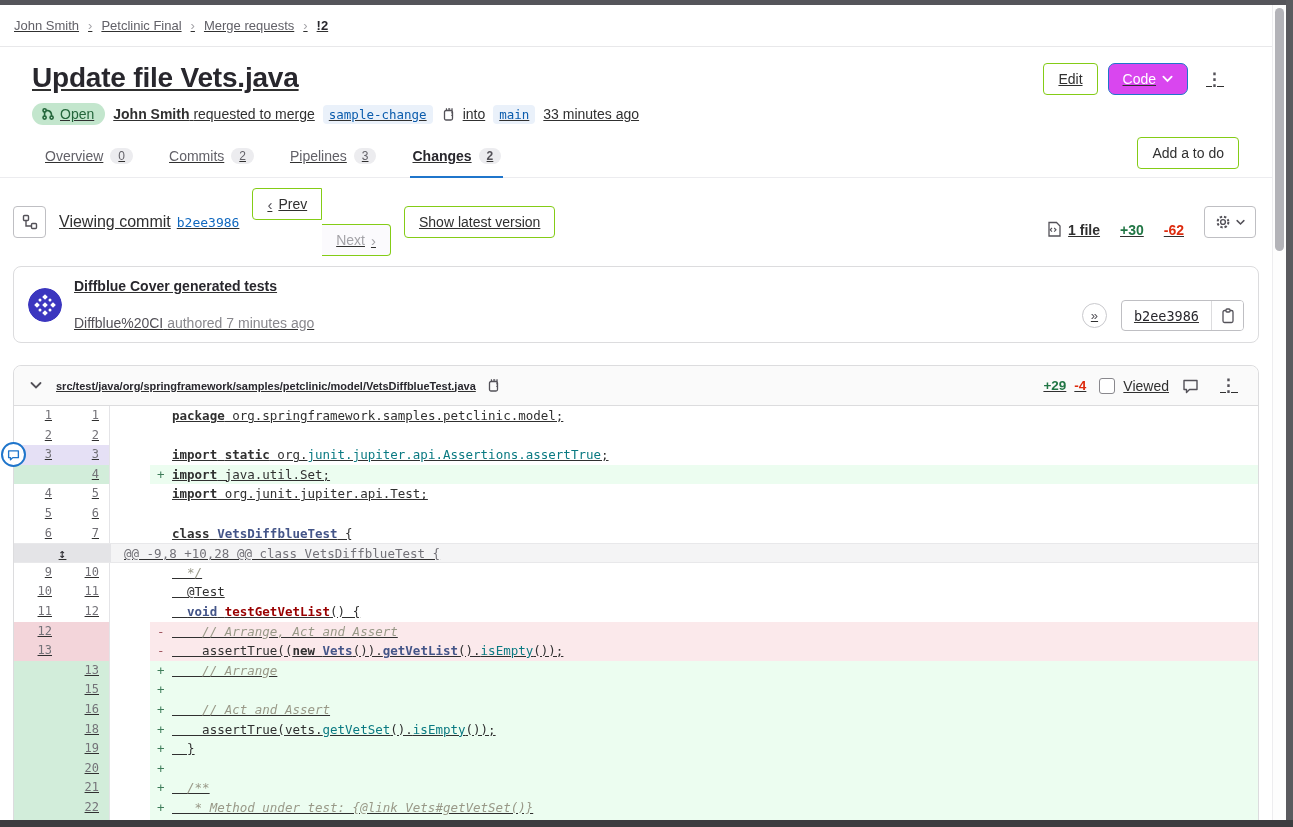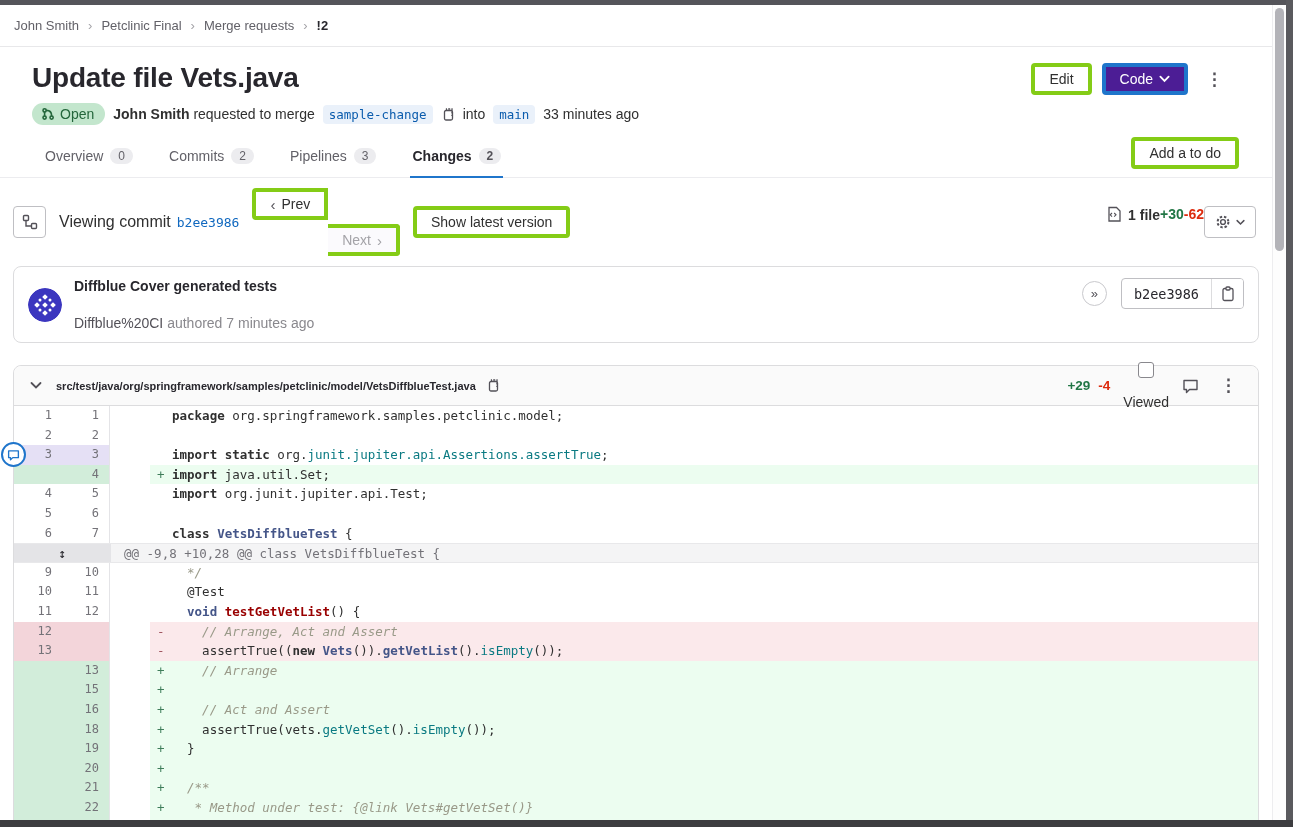--- a/index.html
+++ b/index.html
@@ -6,35 +6,35 @@
   html,body { width:1293px; height:827px; overflow:hidden; background:#fff;
     font-family:"Liberation Sans", sans-serif; color:#303030; font-size:14px; }
 
   
   .frame-top { position:absolute; top:0; left:0; right:0; height:5px; background:#55555a; z-index:50; }
   .frame-right { position:absolute; top:0; right:0; bottom:0; width:7px; background:#5a5a5e; z-index:50; }
   .frame-bottom { position:absolute; left:0; right:0; bottom:0; height:7px; background:#3d3d40; z-index:50; }
   .scrollbar { position:absolute; top:5px; right:7px; bottom:7px; width:14px; background:#fdfdfd; border-left:1px solid #ededef; z-index:49; }
   .scroll-thumb { position:absolute; top:3px; left:2px; width:9px; height:243px; border-radius:5px; background:#b3b3b8; }
 
-  .viewport { position:absolute; top:5px; left:0; right:21px; bottom:7px; background:#fff; overflow:hidden; }
+  .viewport { position:absolute; top:5px; left:0; right:21px; bottom:7px; background:#fff; overflow:hidden;text-decoration:underline; }
 
   
   .breadcrumb-bar { height:42px; display:flex; align-items:center; padding:0 14px; border-bottom:1px solid #e8e8ea; }
   .bc-item { color:#626168; font-size:13px; cursor:pointer; }
   .bc-item.last { color:#28272d; font-weight:700; }
   .bc-sep { color:#a4a3a8; margin:0 9px; font-size:13px; }
 
   
   .mr-header { display:flex; justify-content:space-between; align-items:flex-start; padding:14px 40px 0 32px; }
   .mr-title { font-size:28px; font-weight:700; letter-spacing:-.2px; color:#28272d; line-height:34px; }
   .header-actions { display:flex; align-items:center; gap:10px; margin-top:2px; }
-  .btn { display:inline-flex; align-items:center; gap:6px; height:32px; padding:0 14px; border:4px solid #84cc16;
+  .btn { display:inline-flex; align-items:center; gap:6px; height:32px; padding:0 14px; border:1px solid #84cc16;
     border-radius:4px; background:#fff; font-size:14px; color:#303030; cursor:pointer; font-family:inherit; }
-  .btn-primary { background:#4c1d95; border-color:#1f75cb; color:#fff; font-weight:400; }
+  .btn-primary { background:#d946ef; border-color:#1f75cb; color:#fff; font-weight:400;border-radius:7px; }
   .kebab { font-size:17px; color:#535158; padding:2px 8px; cursor:pointer; font-weight:700; letter-spacing:1px; }
 
   
   .status-row { display:flex; align-items:center; gap:8px; padding:8px 0 0 32px; }
   .badge-open { display:inline-flex; align-items:center; gap:5px; background:#c3e6cd; color:#24663b;
     border-radius:12px; padding:3px 11px 3px 9px; font-size:14px; }
   .status-author { font-weight:700; }
   .status-text { color:#303030; }
   .branch-chip { font-family:"DejaVu Sans Mono", monospace; font-size:12.5px; color:#0b5cad;
     background:#eaf1fa; border-radius:4px; padding:2px 6px; cursor:pointer; }
@@ -58,29 +58,29 @@
     border:1px solid #bfbfc3; border-radius:4px; background:#fff; cursor:pointer; color:#535158; }
   .viewing-text { font-size:16px; color:#303030; }
   .sha-link { color:#1068bf; font-family:"DejaVu Sans Mono", monospace; font-size:13px; cursor:pointer; }
   .btn-group { display:inline-flex; }
   .btn-group .btn { border-radius:0; }
   .btn-group .btn:first-child { border-radius:4px 0 0 4px; }
   .btn-group .btn:last-child { border-radius:0 4px 4px 0; border-left:none;margin-top:36px; }
   .btn-disabled { color:#a4a3a8; background:#fbfafd; cursor:default; }
   .chev { font-size:15px; line-height:1; color:#535158; }
   .btn-disabled .chev { color:#a4a3a8; }
-  .commit-bar-right { display:flex; align-items:flex-start; gap:0; }
+  .commit-bar-right { display:flex; align-items:flex-end; gap:20px; }
   .file-count { display:inline-flex; align-items:center; gap:6px; color:#303030; font-weight:700; font-size:14px; }
   .plus-green { color:#217645; font-weight:700; }
   .minus-red { color:#dd2b0e; font-weight:700; }
   .gear-btn { width:52px; display:inline-flex; gap:5px; align-items:center; justify-content:center; }
 
   
   .commit-card { margin:2px 13px 0; border:1px solid #dcdcde; border-radius:8px; padding:11px 14px;
-    display:flex; align-items:flex-start; justify-content:space-between; }
+    display:flex; align-items:flex-end; justify-content:space-between; }
   .commit-card-left { display:flex; align-items:center; gap:12px; }
   .avatar { width:34px; height:34px; border-radius:50%; flex:none; }
   .commit-title { font-weight:700; font-size:14px; color:#28272d; cursor:pointer; }
   .commit-meta { font-size:14px; margin-top:21px; }
   .commit-author { color:#535158; }
   .commit-authored { color:#89888d; }
   .commit-card-right { display:flex; align-items:center; gap:14px; }
   .circle-btn { width:25px; height:25px; border:1px solid #c9c9cd; border-radius:50%; display:inline-flex;
     align-items:center; justify-content:center; color:#535158; font-size:13px; cursor:pointer; background:#fff; }
   .sha-box { display:inline-flex; border:1px solid #bfbfc3; border-radius:4px; overflow:hidden; height:31px; }
@@ -88,21 +88,21 @@
   .sha-box .sha-copy { display:flex; align-items:center; justify-content:center; width:32px; border-left:1px solid #dcdcde; cursor:pointer; background:#fff; color:#535158; }
 
   
   .diff-card { margin:22px 13px 0; border:1px solid #dcdcde; border-radius:8px 8px 0 0; overflow:visible; }
   .diff-header { height:40px; background:#fafafa; border-bottom:1px solid #dcdcde; border-radius:8px 8px 0 0;
     display:flex; align-items:center; justify-content:space-between; padding:0 12px; }
   .diff-header-left { display:flex; align-items:center; gap:10px; min-width:0; }
   .chevron-down { color:#535158; font-size:12px; cursor:pointer; padding:0 4px; }
   .file-path { font-weight:700; font-size:11px; color:#28272d; white-space:nowrap; cursor:pointer; }
   .diff-header-right { display:flex; align-items:center; gap:13px; }
-  .viewed-wrap { display:flex; align-items:center; gap:16px; cursor:pointer;flex-direction:column; }
+  .viewed-wrap { display:flex; align-items:center; gap:8px; cursor:pointer; }
   .checkbox { width:16px; height:16px; border:1px solid #89888d; border-radius:3px; background:#fff; display:inline-block; }
   .diff-stats { display:flex; gap:8px; font-size:13.5px; }
 
   
   .diff-table { font-family:"DejaVu Sans Mono", monospace; font-size:12.5px; }
   .drow { display:flex; line-height:19.6px; height:19.6px; position:relative; }
   .gut { width:48px; flex:none; text-align:right; padding-right:10px; color:#737278; font-size:12px; cursor:pointer; }
   .gut.new { border-right:1px solid #e4e4e7; }
   .codecell { flex:1; white-space:pre; overflow:hidden;margin-left:40px; }
   .sign { display:inline-block; width:22px; padding-left:7px; }

